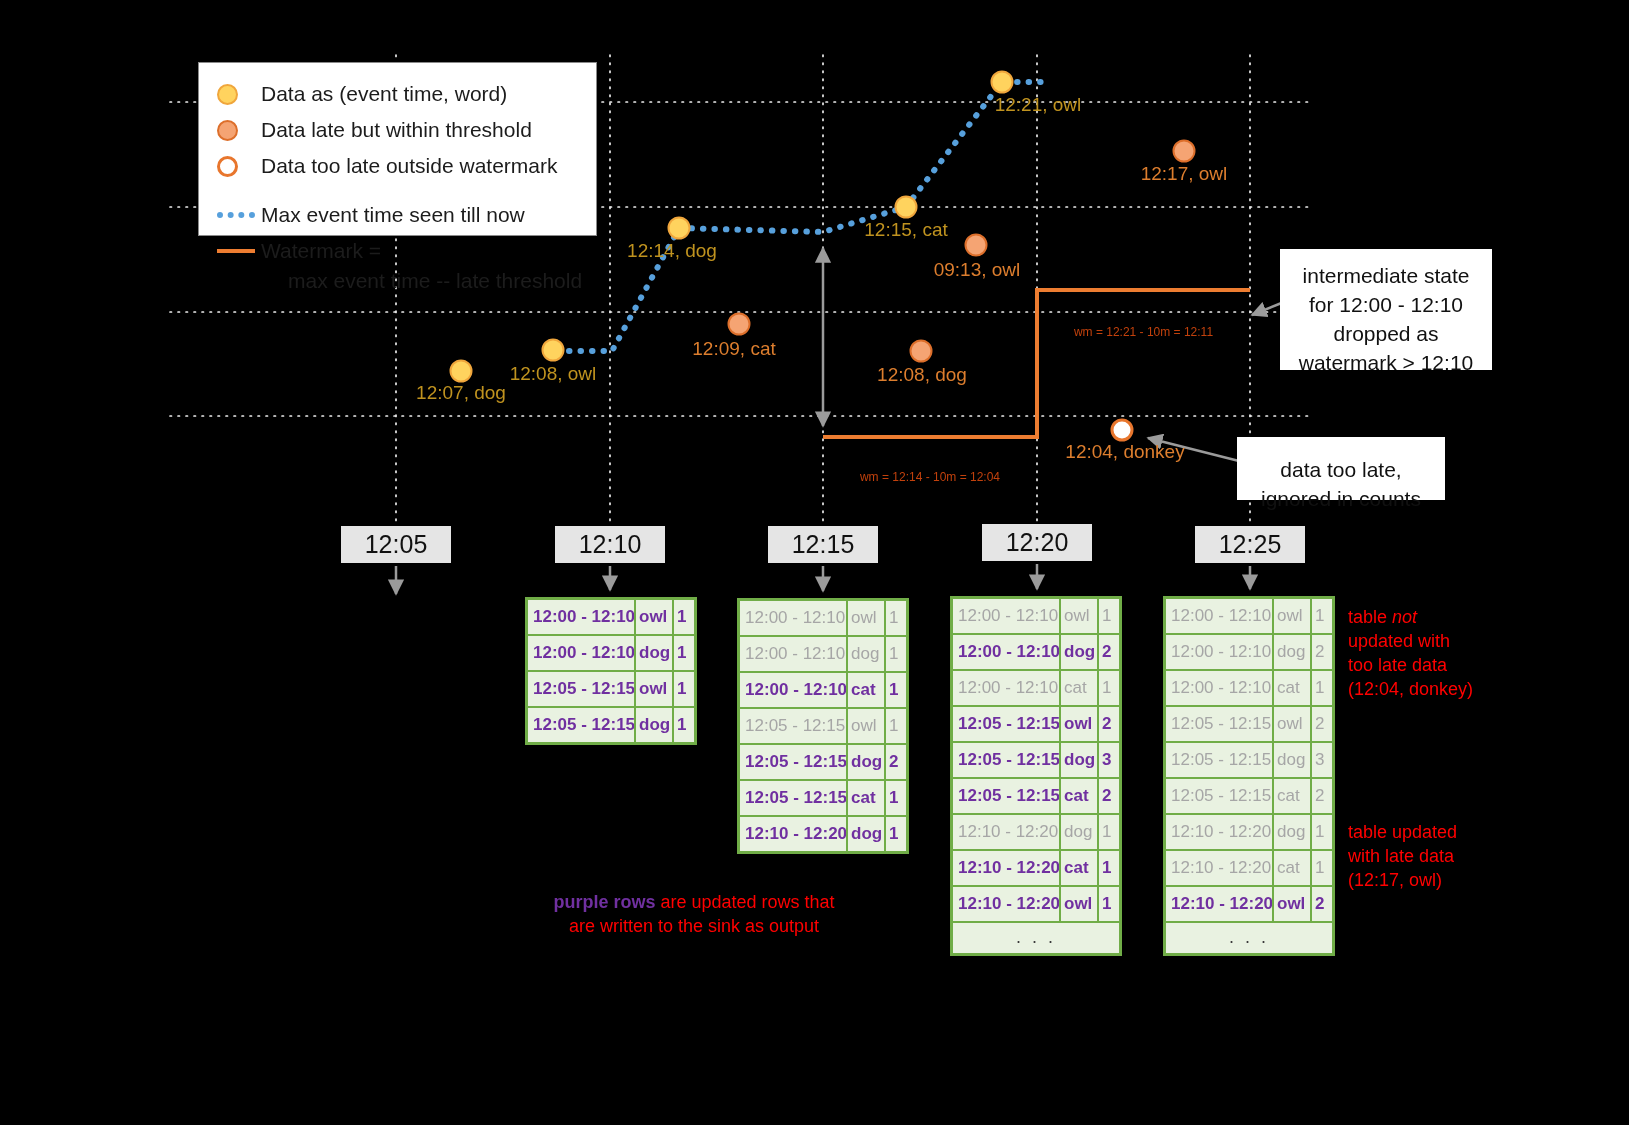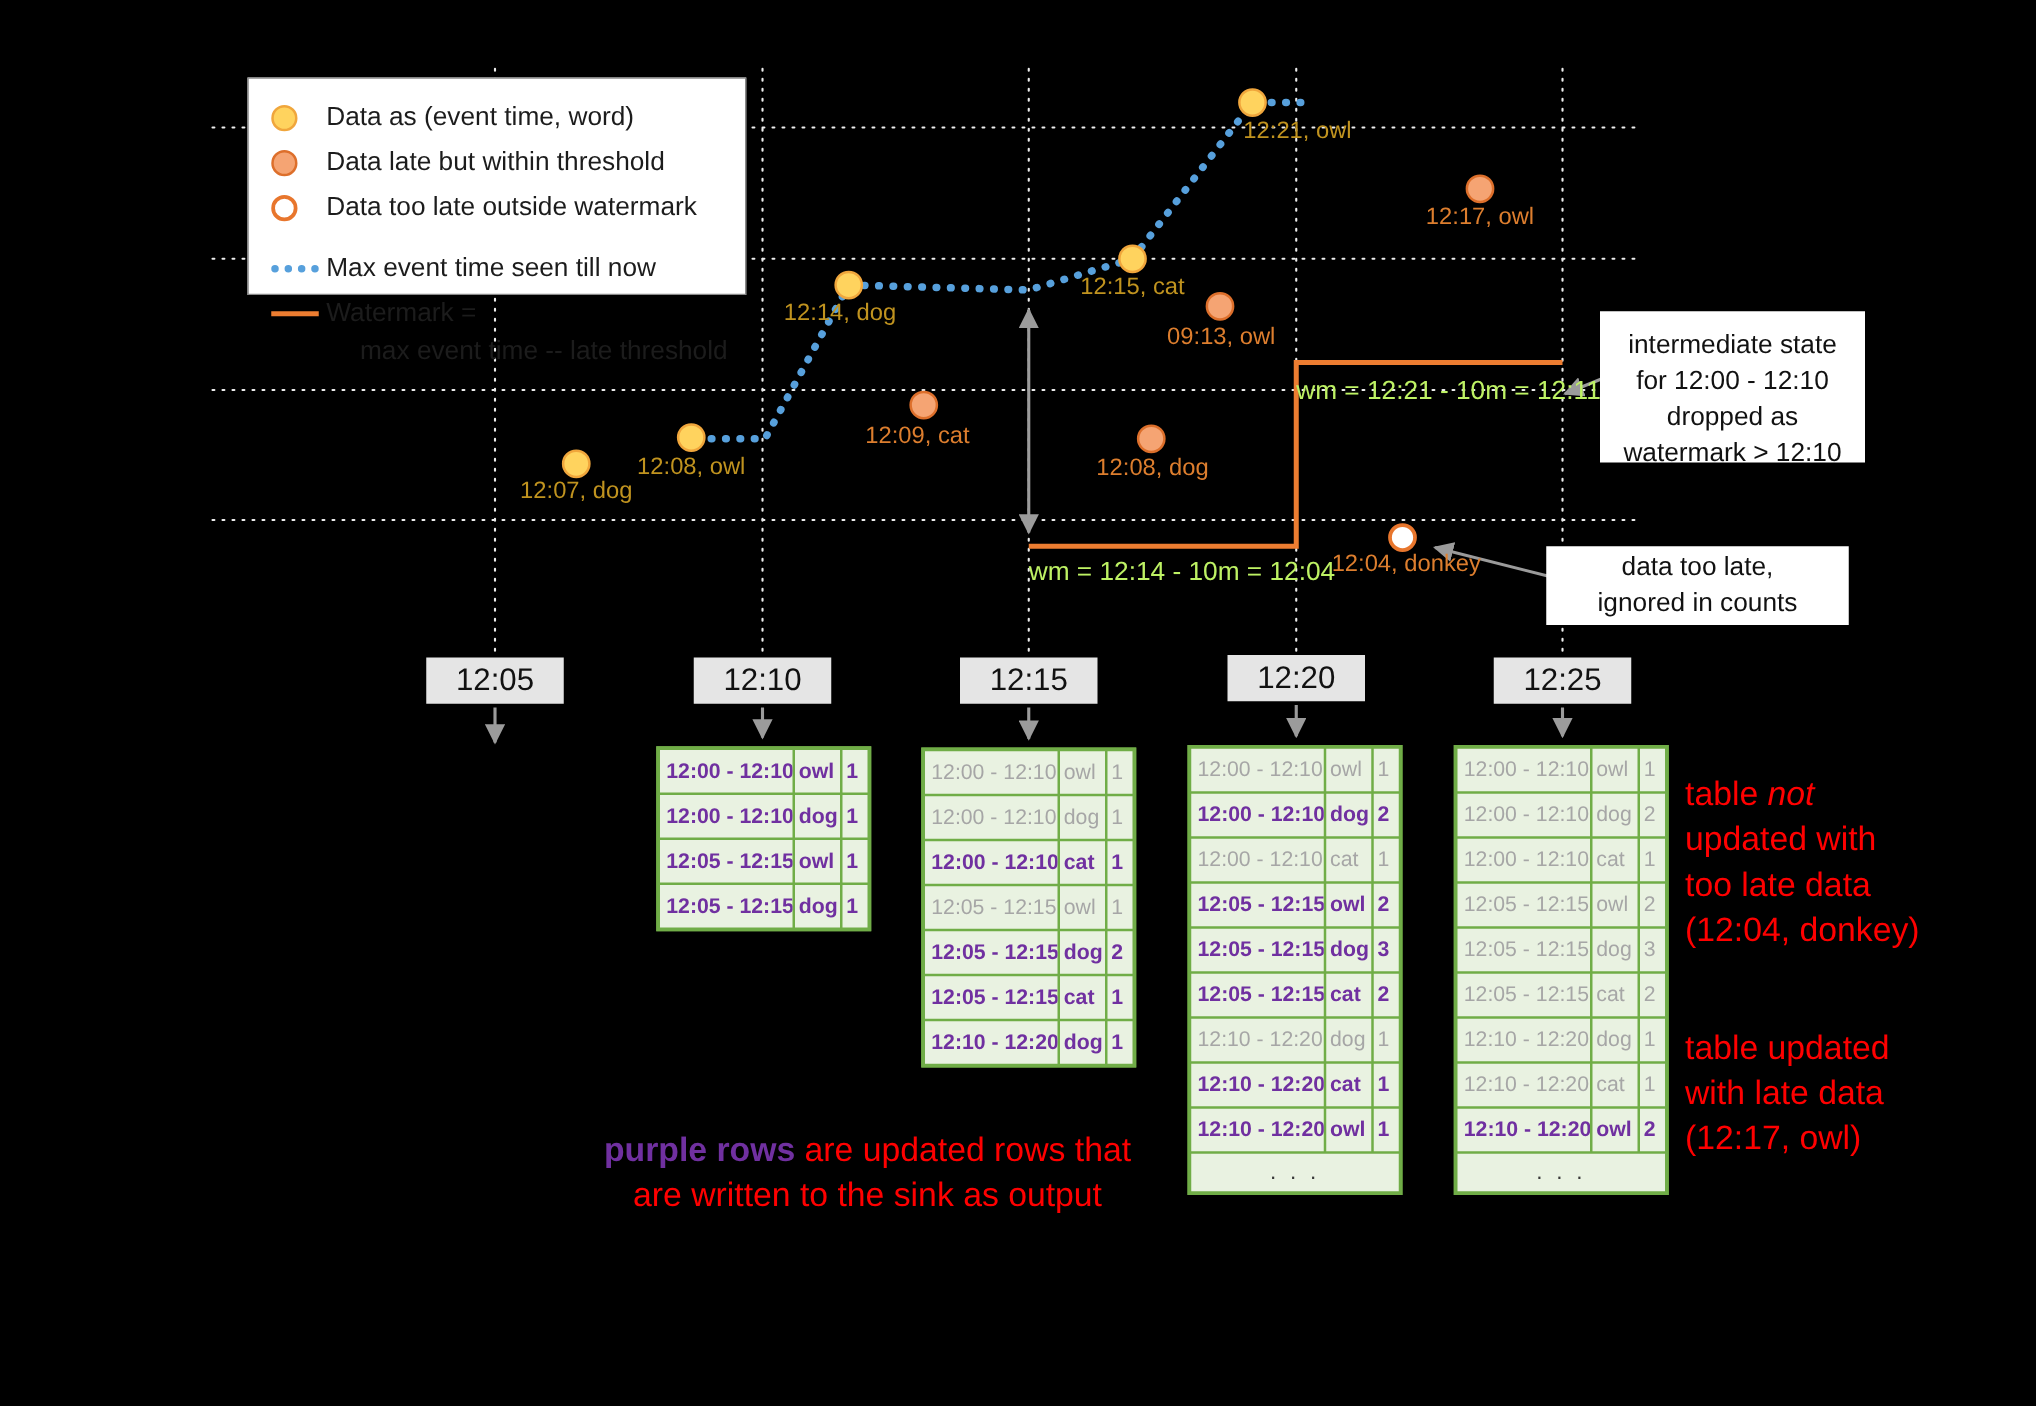--- a/index.html
+++ b/index.html
@@ -30,40 +30,40 @@
   .dot.toolate-dot { background:#fff;    border:3px solid #E8762D; }
   .blue-dotted-sample { width:38px; height:0; border-top:6px dotted #57A0DC; }
   .orange-line-sample { width:38px; height:4px; background:#ED7D31; }
   .legend-sub { margin-left:71px; color:#1c1c1c; font-size:21px; white-space:nowrap; }
 
   
   .callout { position:absolute; background:#fff; color:#111; font-size:21px; line-height:29px;
              text-align:center; white-space:pre-line; }
 
   
-  .wm-label { position:absolute; color:#bef264; font-size:21px; white-space:nowrap; text-align:center; }
+  .wm-label { position:absolute; color:#c2410c; font-size:12px; white-space:nowrap; text-align:center;margin-top:24px; }
 
   
   .trigger-box { position:absolute; width:110px; height:37px; background:#e5e5e5; color:#111;
                  font-size:25px; display:flex; align-items:center; justify-content:center; }
 
   
   .result-table { position:absolute; width:172px; background:#70AD47; border:3px solid #70AD47;
                   display:grid; grid-template-columns:106px 36px 1fr; gap:2px; align-content:start; }
   .tcell { background:#E9F2E1; height:34px; line-height:34px; font-size:17px; white-space:nowrap; overflow:hidden; }
   .tcell.c-window { padding-left:5px; }
   .tcell.c-word   { padding-left:3px; }
   .tcell.c-count  { padding-left:3px; }
   .tcell.updated  { color:#7030A0; font-weight:700; }
   .tcell.old      { color:#A6A6A6; font-weight:400; }
   .tcell.ellipsis-row { grid-column:1 / -1; height:30px; line-height:28px; text-align:center;
                         color:#3a3a3a; font-size:18px; letter-spacing:3px; }
 
   
-  .red-note { position:absolute; color:#FF0000; font-size:27px; line-height:1.34; white-space:pre-line; }
+  .red-note { position:absolute; color:#FF0000; font-size:18px; line-height:1.34; white-space:pre-line; }
   .red-note .it { font-style:italic; }
   .purple-note { text-align:center; }
   .purple-note .purple { color:#7030A0; font-weight:700; }
 </style>
 </head>
 <body>
 
 <div class="stage">
 
   <svg class="layer" width="1629" height="1125" viewBox="0 0 1629 1125">
@@ -155,21 +155,21 @@
         </span>
       <span class="legend-label">Watermark =</span>
     </div>
     <div class="legend-sub">max event time -- late threshold</div>
   </div>
 
   <div class="callout" style="left:1280px; top:249px; width:212px; height:121px; padding-top:12px;">intermediate state
 for 12:00 - 12:10
 dropped as
 watermark &gt; 12:10</div>
-  <div class="callout" style="left:1237px; top:437px; width:242px; height:63px; padding-top:2px;">data too late,
+  <div class="callout" style="left:1237px; top:437px; width:208px; height:63px; padding-top:18px;">data too late,
 ignored in counts</div>
 
   <div class="wm-label" style="left:823px; top:446px; width:214px;">wm = 12:14 - 10m = 12:04</div>
   <div class="wm-label" style="left:1037px; top:301px; width:213px;">wm = 12:21 - 10m = 12:11</div>
 
   <div class="trigger-box" style="left:341px; top:526px;">12:05</div>
   <div class="trigger-box" style="left:555px; top:526px;">12:10</div>
   <div class="trigger-box" style="left:768px; top:526px;">12:15</div>
   <div class="trigger-box" style="left:982px; top:524px;">12:20</div>
   <div class="trigger-box" style="left:1195px; top:526px;">12:25</div>

